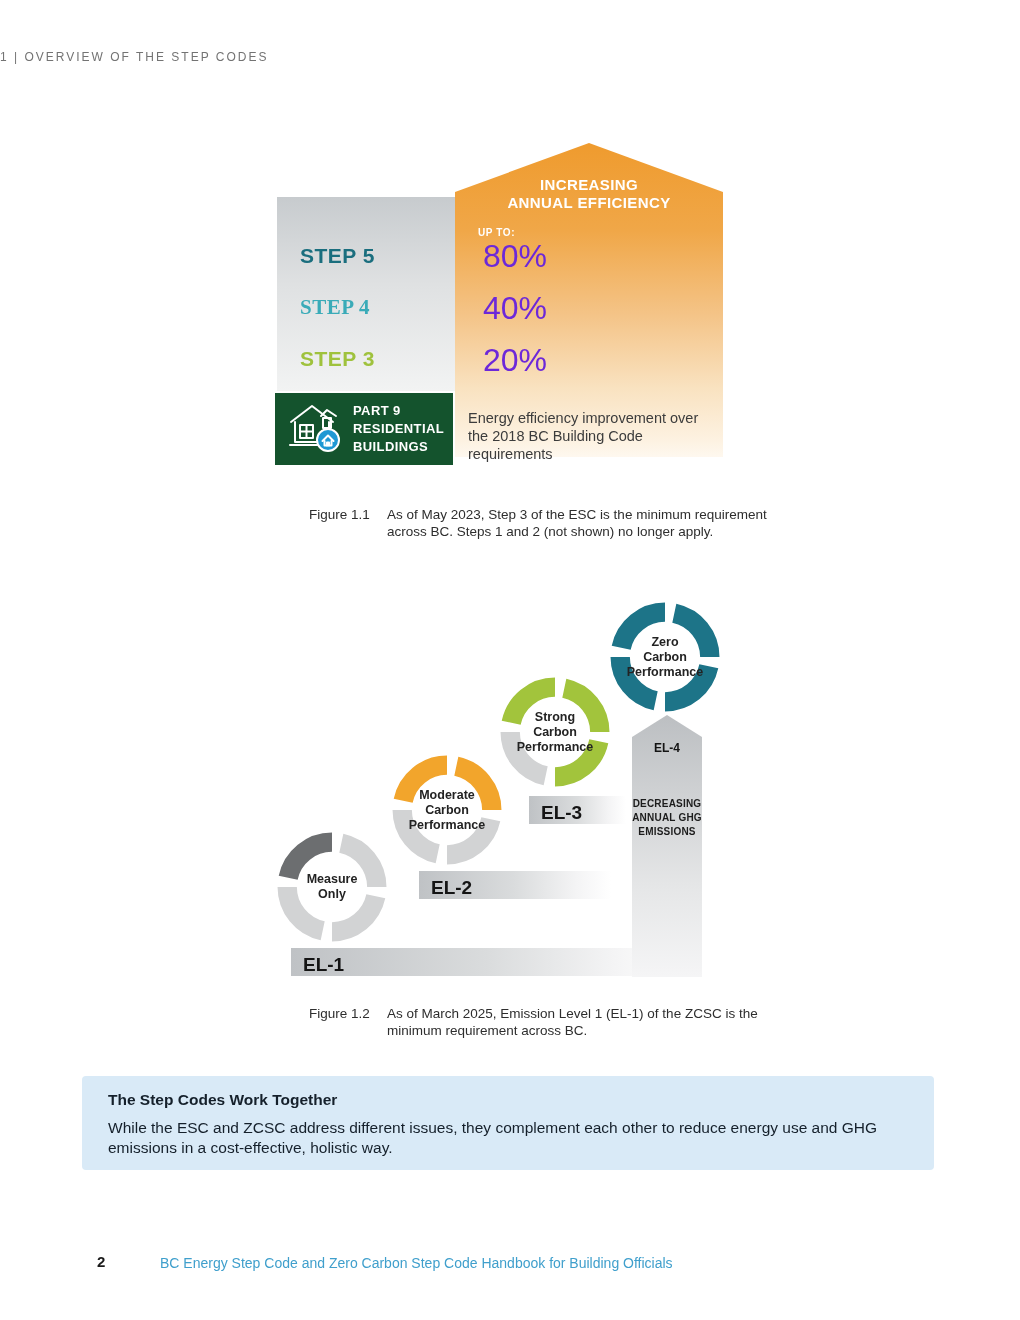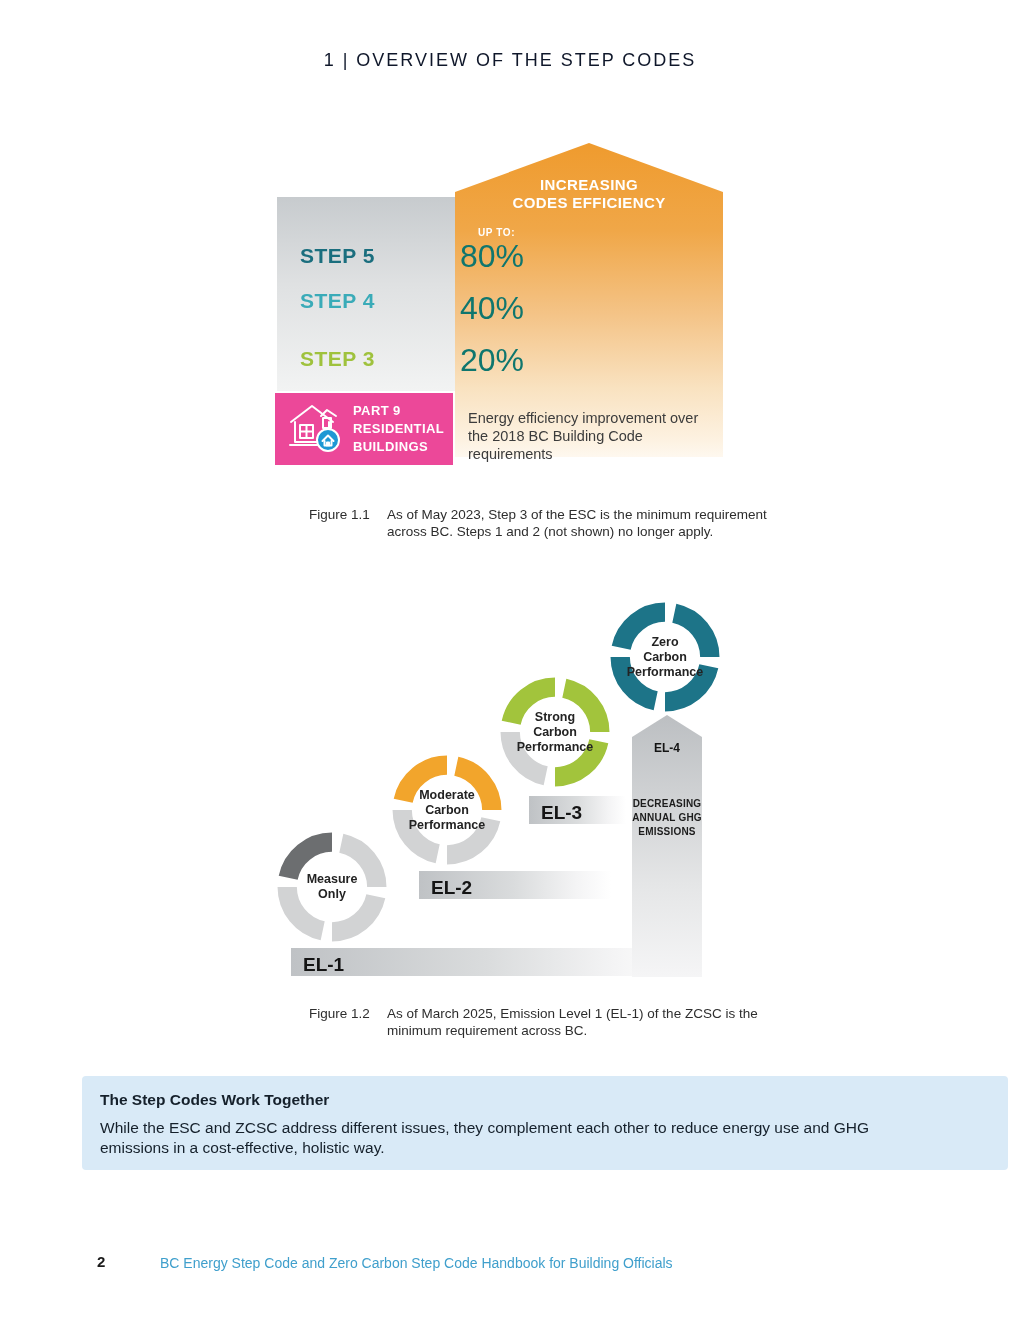--- a/index.html
+++ b/index.html
@@ -5,45 +5,45 @@
   html,body{margin:0;padding:0;background:#ffffff;}
   .page{
     position:relative;width:1020px;height:1320px;background:#ffffff;overflow:hidden;
     font-family:"Liberation Sans",sans-serif;color:#222;
   }
   .abs{position:absolute;}
   .pre{white-space:pre-line;}
 
   
   .doc-header{
-    left:0;top:50px;width:1020px;text-align:center;
-    font-size:18px;letter-spacing:2px;color:#0f172a;
+    left:0;top:50px;width:1020px;
+    font-size:12px;letter-spacing:2px;color:#737373;
   }
 
   
   .gray-panel{
     left:277px;top:197px;width:178px;height:194px;
     background:linear-gradient(180deg,#c7cbce 0%,#dfe1e2 45%,#f2f3f3 100%);
   }
   .step-label{left:300px;width:150px;font-weight:bold;font-size:21px;letter-spacing:.5px;}
   .step5{top:244px;}
-  .step4{top:289px;}
+  .step4{top:295px;font-family:Liberation Serif, serif;}
   .step3{top:347px;}
 
   .orange-house{
     left:455px;top:143px;width:268px;height:314px;
     background:linear-gradient(180deg,#ef9b2e 0%,#f0a748 28%,#f4c488 55%,#f9e2c0 78%,#fdf2e2 95%,#fef8ef 100%);
     clip-path:polygon(50% 0%,100% 15.6%,100% 100%,0% 100%,0% 15.6%);
   }
   .inc-title{
     left:455px;top:176px;width:268px;text-align:center;color:#ffffff;
     font-weight:bold;font-size:15px;line-height:18px;letter-spacing:.4px;
   }
   .upto{left:478px;top:227px;color:#ffffff;font-weight:bold;font-size:10px;letter-spacing:.6px;}
-  .pct{left:460px;color:#0f766e;font-size:32px;font-weight:500;}
+  .pct{left:483px;color:#6d28d9;font-size:32px;font-weight:500;}
   .pct80{top:238px;}
   .pct40{top:290px;}
   .pct20{top:342px;}
   .house-note{
     left:468px;top:409px;width:256px;color:#3c3c3c;font-size:14.5px;line-height:18px;
   }
 
   .blue-badge{
     left:275px;top:393px;width:178px;height:72px;
     display:flex;align-items:center;gap:9px;padding-left:13px;box-sizing:border-box;
@@ -83,53 +83,53 @@
     font-weight:bold;font-size:12.5px;line-height:15px;color:#232323;
   }
   .donut-measure{left:276px;top:831px;}
   .donut-moderate{left:391px;top:754px;}
   .donut-strong{left:499px;top:676px;}
   .donut-zero{left:609px;top:601px;}
   .donut path{fill:none;stroke-width:19;}
 
   
   .callout{
-    left:82px;top:1076px;width:926px;height:94px;border-radius:4px;
-    box-sizing:border-box;padding:15px 18px;color:#15202b;
+    left:82px;top:1076px;width:852px;height:94px;border-radius:4px;
+    box-sizing:border-box;padding:15px 26px;color:#15202b;
   }
   .callout-title{font-weight:bold;font-size:15.5px;}
   .callout-body{margin-top:9px;font-size:15.5px;line-height:20px;}
 
   
   .page-number{left:97px;top:1253px;font-weight:bold;font-size:15px;color:#1a1a1a;}
   .footer-link{left:160px;top:1255px;font-size:14px;text-decoration:none;text-align:center;}
 </style>
 </head>
 <body>
 
 <div class="page">
 
   <div class="abs doc-header">1 | OVERVIEW OF THE STEP CODES</div>
 
   <div class="abs gray-panel"></div>
   <div class="abs orange-house"></div>
 
   <div class="abs inc-title pre">INCREASING
-CODES EFFICIENCY</div>
+ANNUAL EFFICIENCY</div>
   <div class="abs upto">UP TO:</div>
 
   <div class="abs step-label step5" style="color: rgb(26, 110, 126);">STEP 5</div>
   <div class="abs step-label step4" style="color: rgb(58, 171, 184);">STEP 4</div>
   <div class="abs step-label step3" style="color: rgb(159, 194, 61);">STEP 3</div>
 
   <div class="abs pct pct80">80%</div>
   <div class="abs pct pct40">40%</div>
   <div class="abs pct pct20">20%</div>
 
-  <div class="abs blue-badge" style="background-color: #ec4899;">
+  <div class="abs blue-badge" style="background-color: #14532d;">
     <span>
       <svg width="56" height="54" viewBox="0 0 56 54" fill="none" stroke="#ffffff" stroke-width="2" stroke-linejoin="round" stroke-linecap="round">
         <path d="M3 22 L24 6 L45 22"></path>
         <path d="M7 22 V42 H41 V22"></path>
         <path d="M2 45 H46"></path>
         <rect x="12" y="25" width="13" height="13"></rect>
         <path d="M18.5 25 V38 M12 31.5 H25"></path>
         <path d="M33 16 L39 10 L48 16"></path>
         <rect x="35" y="18" width="8" height="10"></rect>
         <circle cx="40" cy="40" r="11" fill="#1f98d4"></circle>

